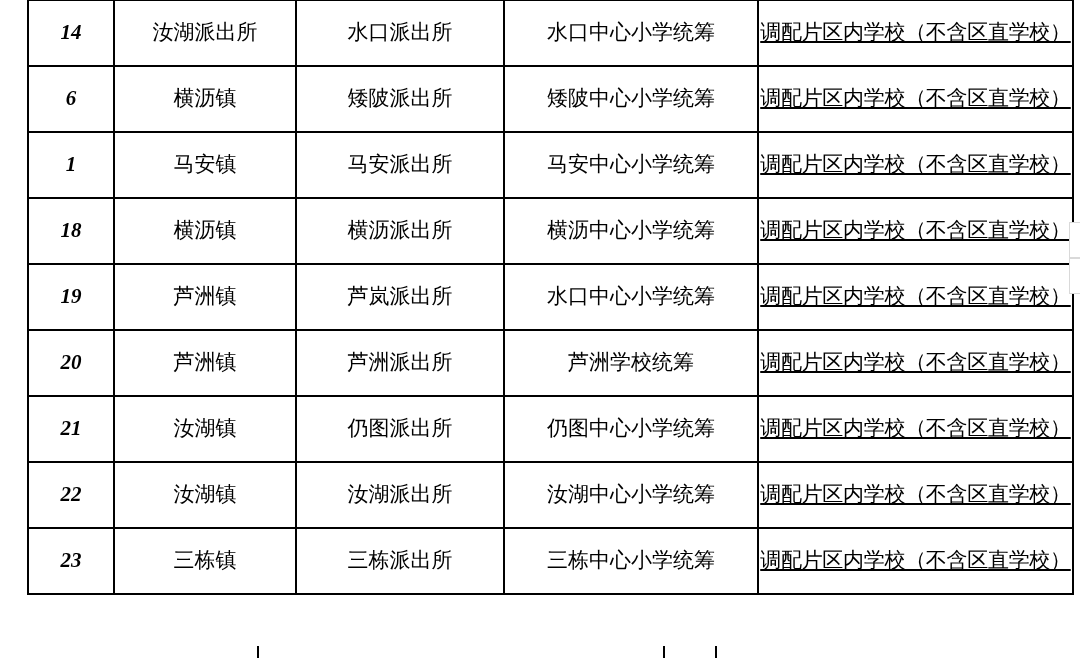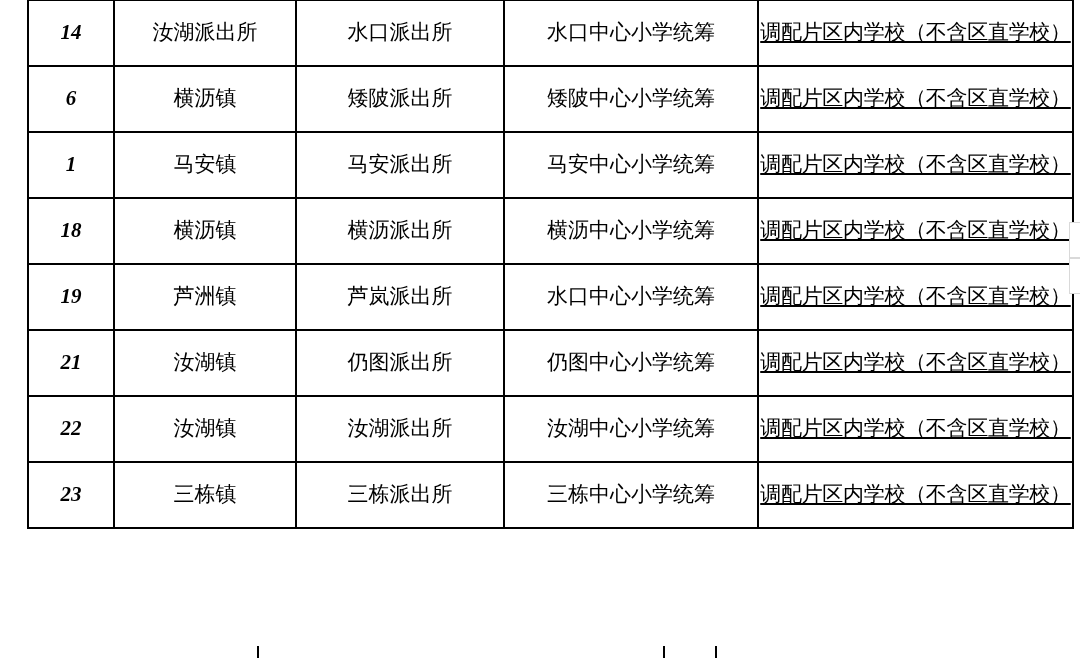--- a/index.html
+++ b/index.html
@@ -114,20 +114,27 @@
         <td class="c-policy">调配片区内学校（不含区直学校）</td>
       </tr>
       <tr>
         <td class="c-idx">19</td>
         <td class="c-street">芦洲镇</td>
         <td class="c-station">芦岚派出所</td>
         <td class="c-school">水口中心小学统筹</td>
         <td class="c-policy">调配片区内学校（不含区直学校）</td>
       </tr>
       <tr>
+        <td class="c-idx">20</td>
+        <td class="c-street">芦洲镇</td>
+        <td class="c-station">芦洲派出所</td>
+        <td class="c-school">芦洲学校统筹</td>
+        <td class="c-policy">调配片区内学校（不含区直学校）</td>
+      </tr>
+      <tr>
         <td class="c-idx">21</td>
         <td class="c-street">汝湖镇</td>
         <td class="c-station">仍图派出所</td>
         <td class="c-school">仍图中心小学统筹</td>
         <td class="c-policy">调配片区内学校（不含区直学校）</td>
       </tr>
       <tr>
         <td class="c-idx">22</td>
         <td class="c-street">汝湖镇</td>
         <td class="c-station">汝湖派出所</td>

